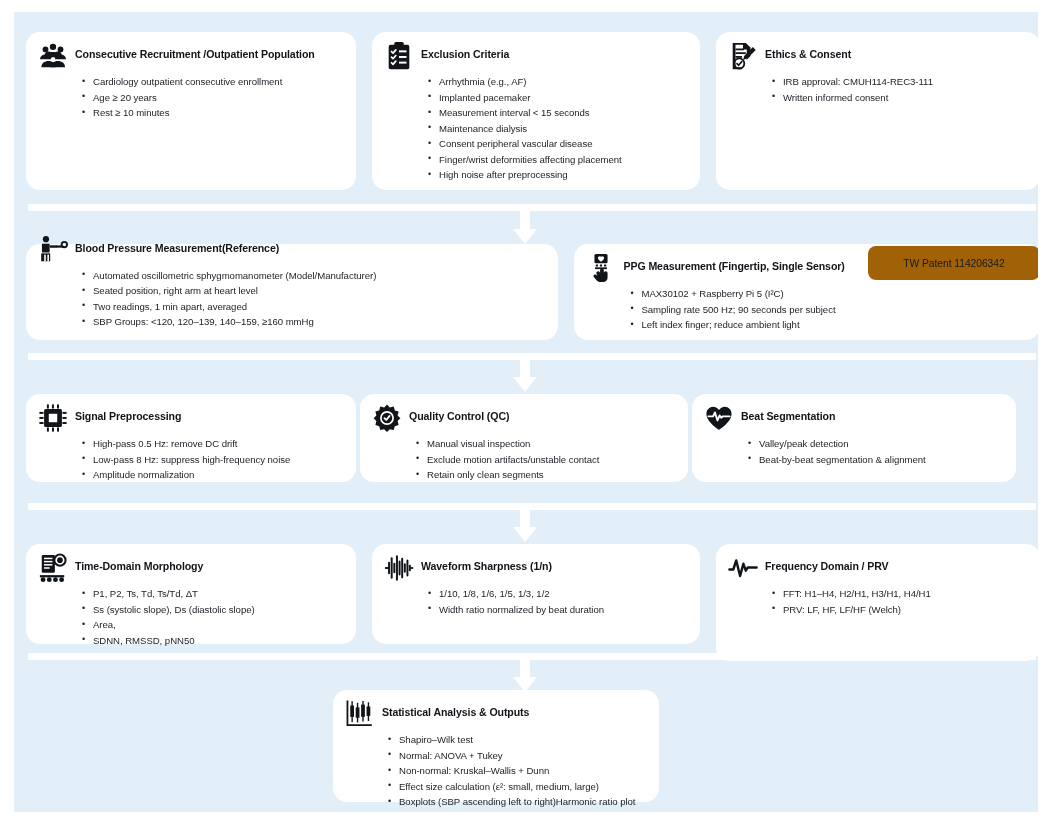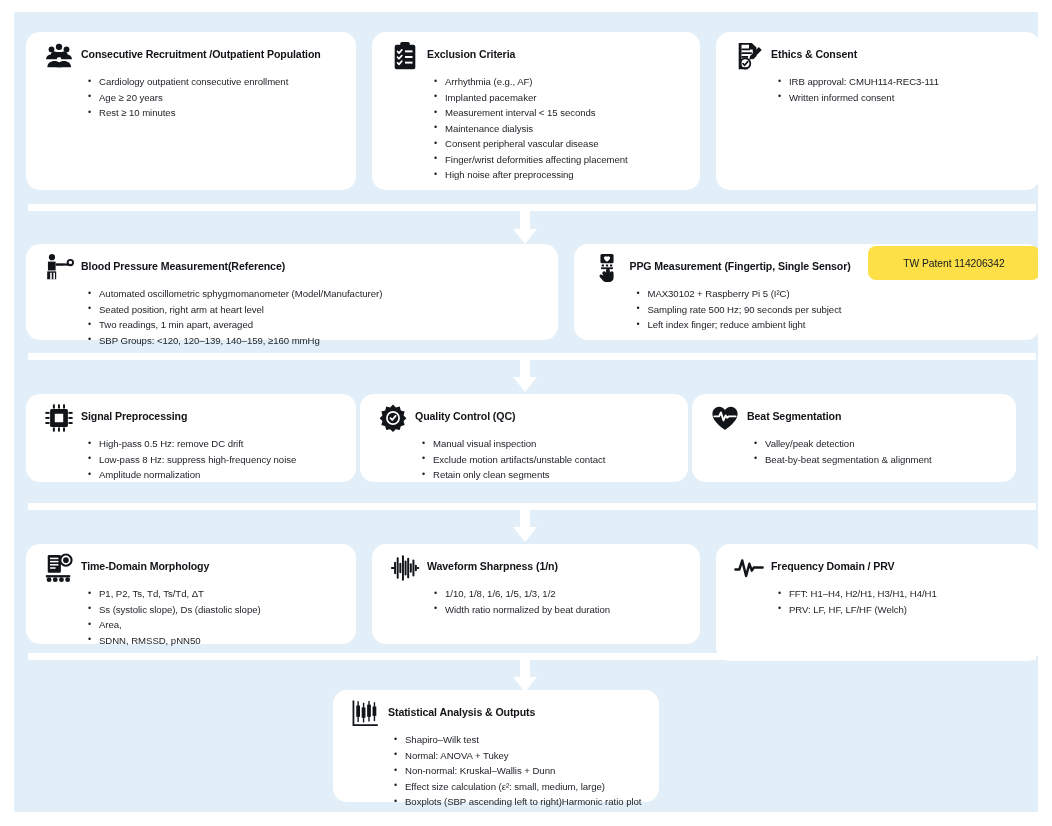--- a/index.html
+++ b/index.html
@@ -24,21 +24,21 @@
   }
 
   
   .row { position: absolute; display: flex; }
 
   
   .card {
     position: relative;
     background: #ffffff;
     border-radius: 14px;
-    padding: 10px 12px 10px 18px;
+    padding: 10px 12px 10px 12px;
     display: flex;
     flex-direction: column;
   }
   .card-head {
     display: flex;
     align-items: flex-start;
     gap: 7px;
   }
   .ico {
     flex: 0 0 auto;
@@ -87,21 +87,21 @@
   }
   .arrow {
     position: absolute;
     width: 30px; height: 34px;
   }
   .arrow svg { display: block; width: 100%; height: 100%; }
 
   
   .badge {
     position: absolute;
-    background: #fde047;
+    background: #a16207;
     border-radius: 8px;
     display: flex;
     align-items: center;
     justify-content: center;
     font-size: 10.3px;
     color: #15191e;
     letter-spacing: -0.05px;
   }
 </style>
 </head>
@@ -188,21 +188,21 @@
 
     <div class="band" style="top:192px; width:1008px;"></div>
     <div class="arrow" style="left:496px; top:198px;">
       <svg viewBox="0 0 30 34">
           <path d="M10 0h10v19h7l-12 15L3 19h7z" fill="#ffffff"></path>
         </svg>
     </div>
 
     <div class="row" style="left:12px; top:232px; width:1014px; gap:16px;">
 
-      <div class="card" style="width:586px; height:96px;">
+      <div class="card" style="width:586px; height:96px;justify-content:flex-end;">
         <div class="card-head">
           <span class="ico">
             <svg viewBox="0 0 32 32" fill="#111418">
               <circle cx="8.5" cy="4.4" r="3.3"></circle>
               <path d="M4.2 9.2h8.2v9.4H4.2z"></path>
               <rect x="3.4" y="19.6" width="9.6" height="8.4"></rect>
               <rect x="6.6" y="21" width="1.7" height="7" fill="#fff"></rect>
               <rect x="10" y="21" width="1.7" height="7" fill="#fff"></rect>
               <rect x="12.5" y="11" width="7.5" height="2.6"></rect>
               <rect x="19.2" y="11.1" width="7.8" height="2.4"></rect>

